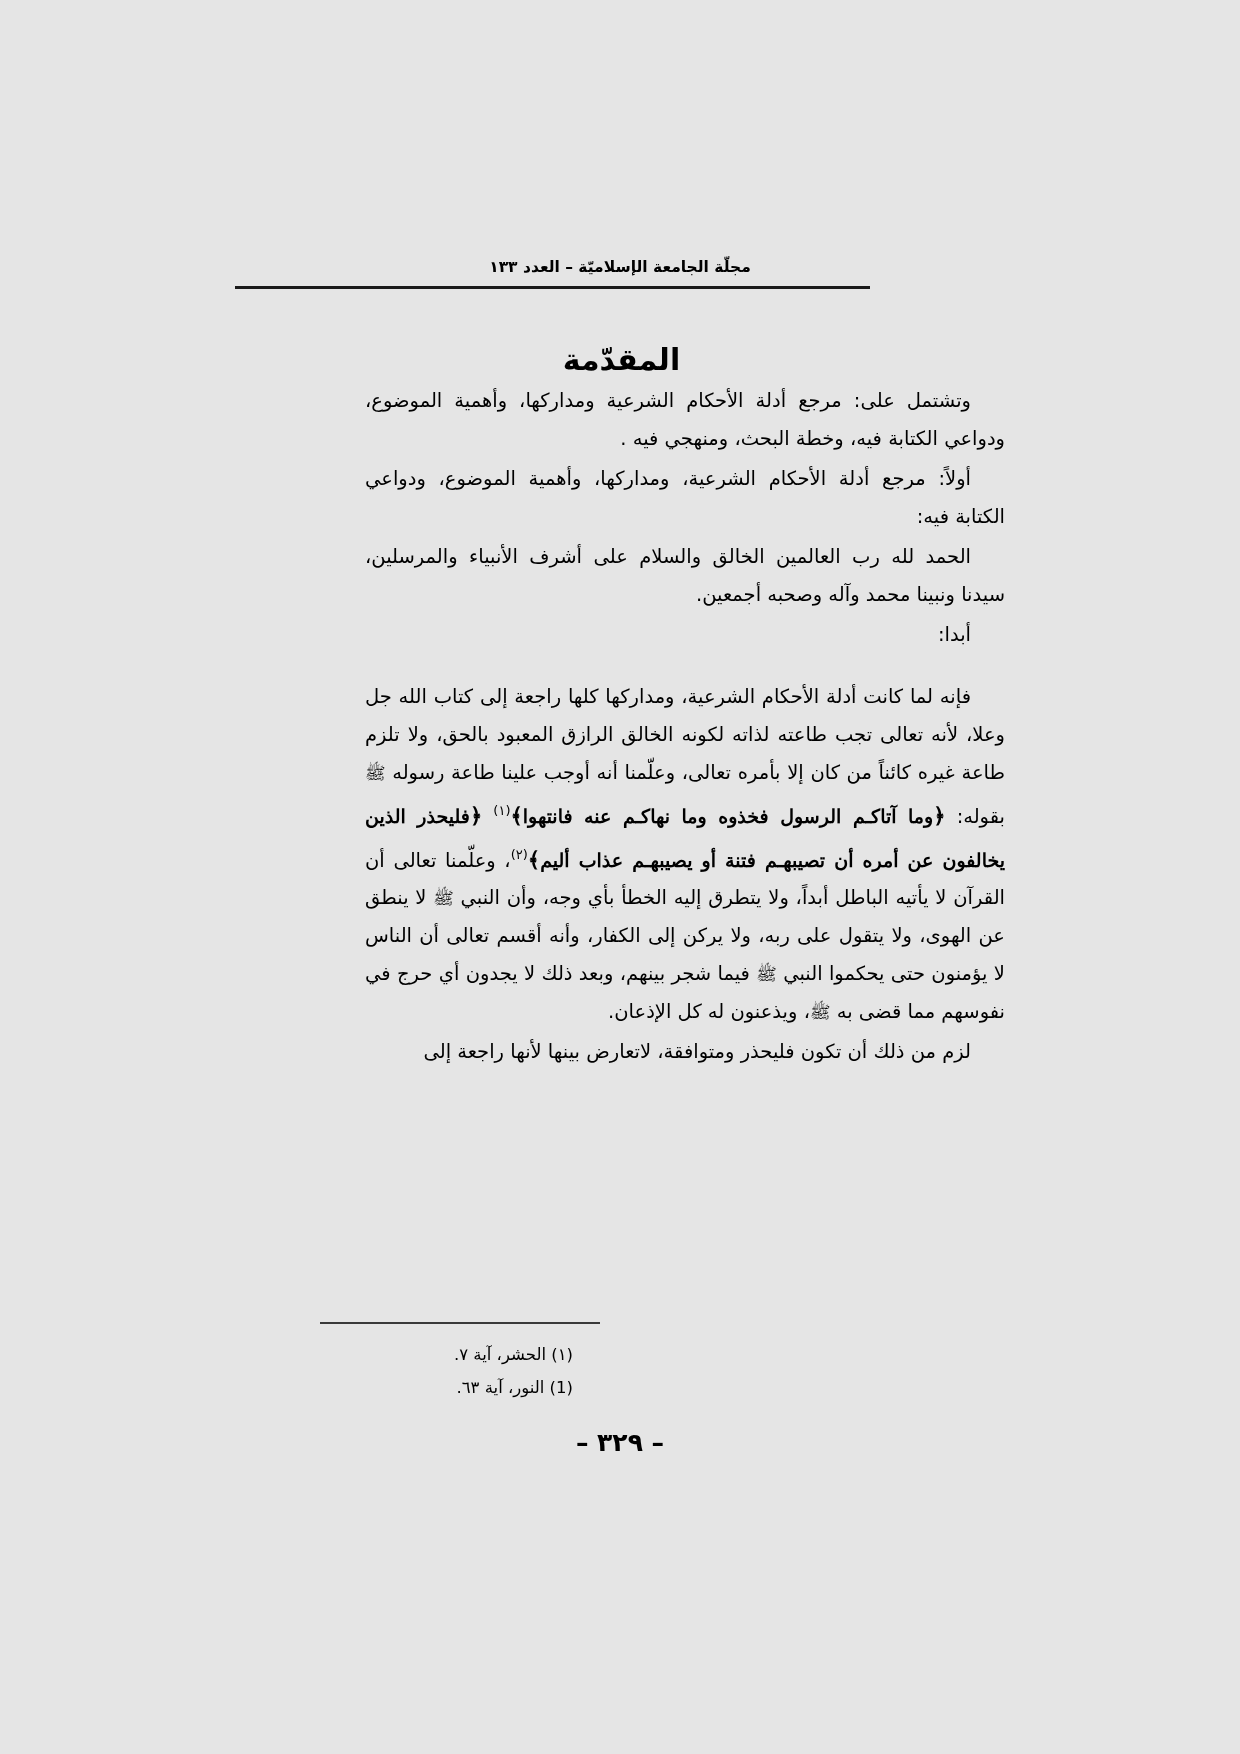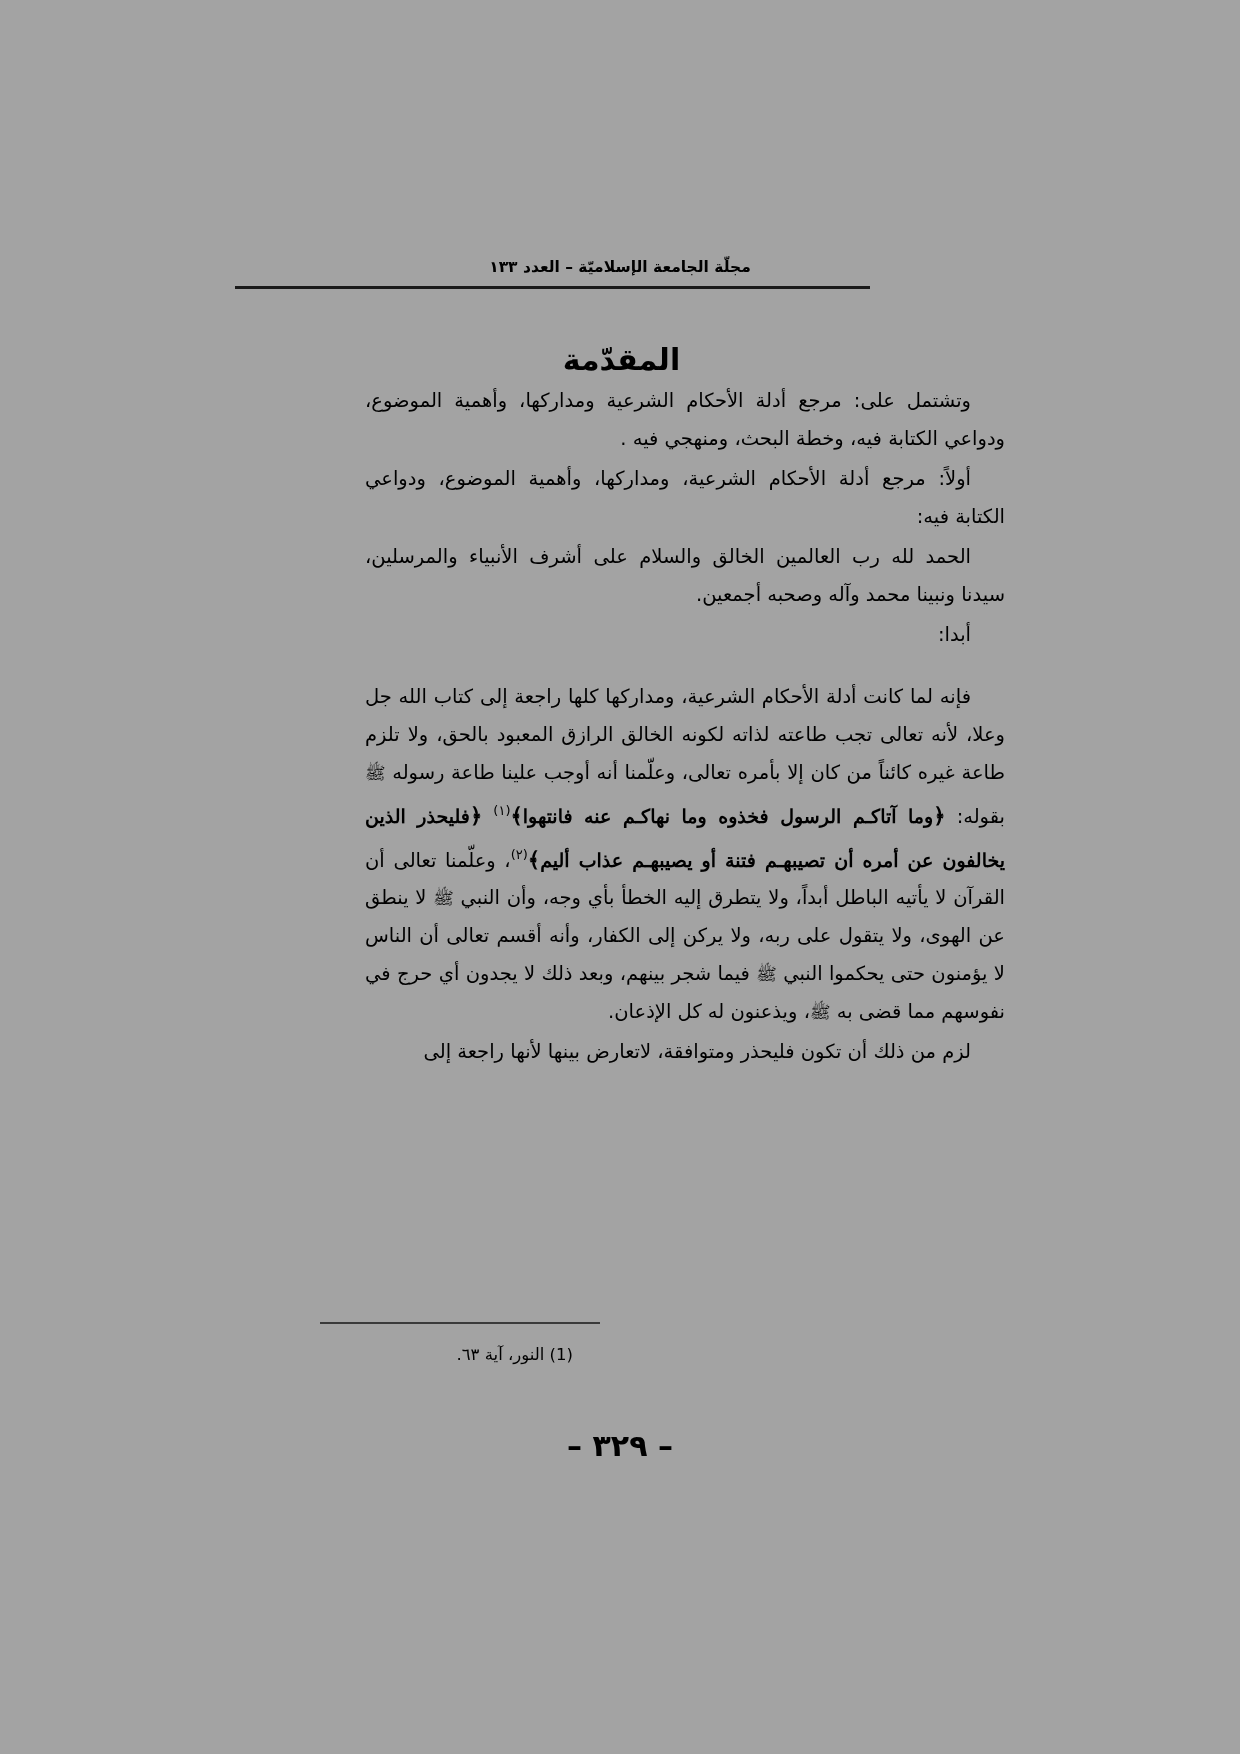--- a/index.html
+++ b/index.html
@@ -4,21 +4,21 @@
 <style>
   html, body {
     margin: 0;
     padding: 0;
     background: #ffffff;
   }
   .page {
     position: relative;
     width: 1240px;
     height: 1754px;
-    background: #a3a3a3;
+    background: #e5e5e5;
     margin: 0 auto;
     font-family: "DejaVu Sans", "Liberation Sans", sans-serif;
     color: #000000;
     overflow: hidden;
   }
 
   
   .running-header {
     position: absolute;
     top: 258px;
@@ -117,21 +117,21 @@
     white-space: nowrap;
   }
 
   
   .page-number {
     position: absolute;
     top: 1428px;
     left: 235px;
     right: 235px;
     text-align: center;
-    font-size: 30px;
+    font-size: 25px;
     font-weight: 700;
     letter-spacing: 2px;
     direction: rtl;
   }
 </style>
 </head>
 <body>
 
 <div class="page">
 
@@ -166,18 +166,19 @@
 
     <p class="para">
       <span>لزم من ذلك أن تكون فليحذر ومتوافقة، لاتعارض بينها لأنها راجعة إلى</span>
     </p>
 
   </div>
 
   <div class="footnote-rule"></div>
 
   <div class="footnotes">
+    <p class="footnote">(١) الحشر، آية ٧.</p>
     <p class="footnote">(1) النور، آية ٦٣.</p>
   </div>
 
   <div class="page-number">– ٣٢٩ –</div>
 
 </div>
 
 </body></html>

